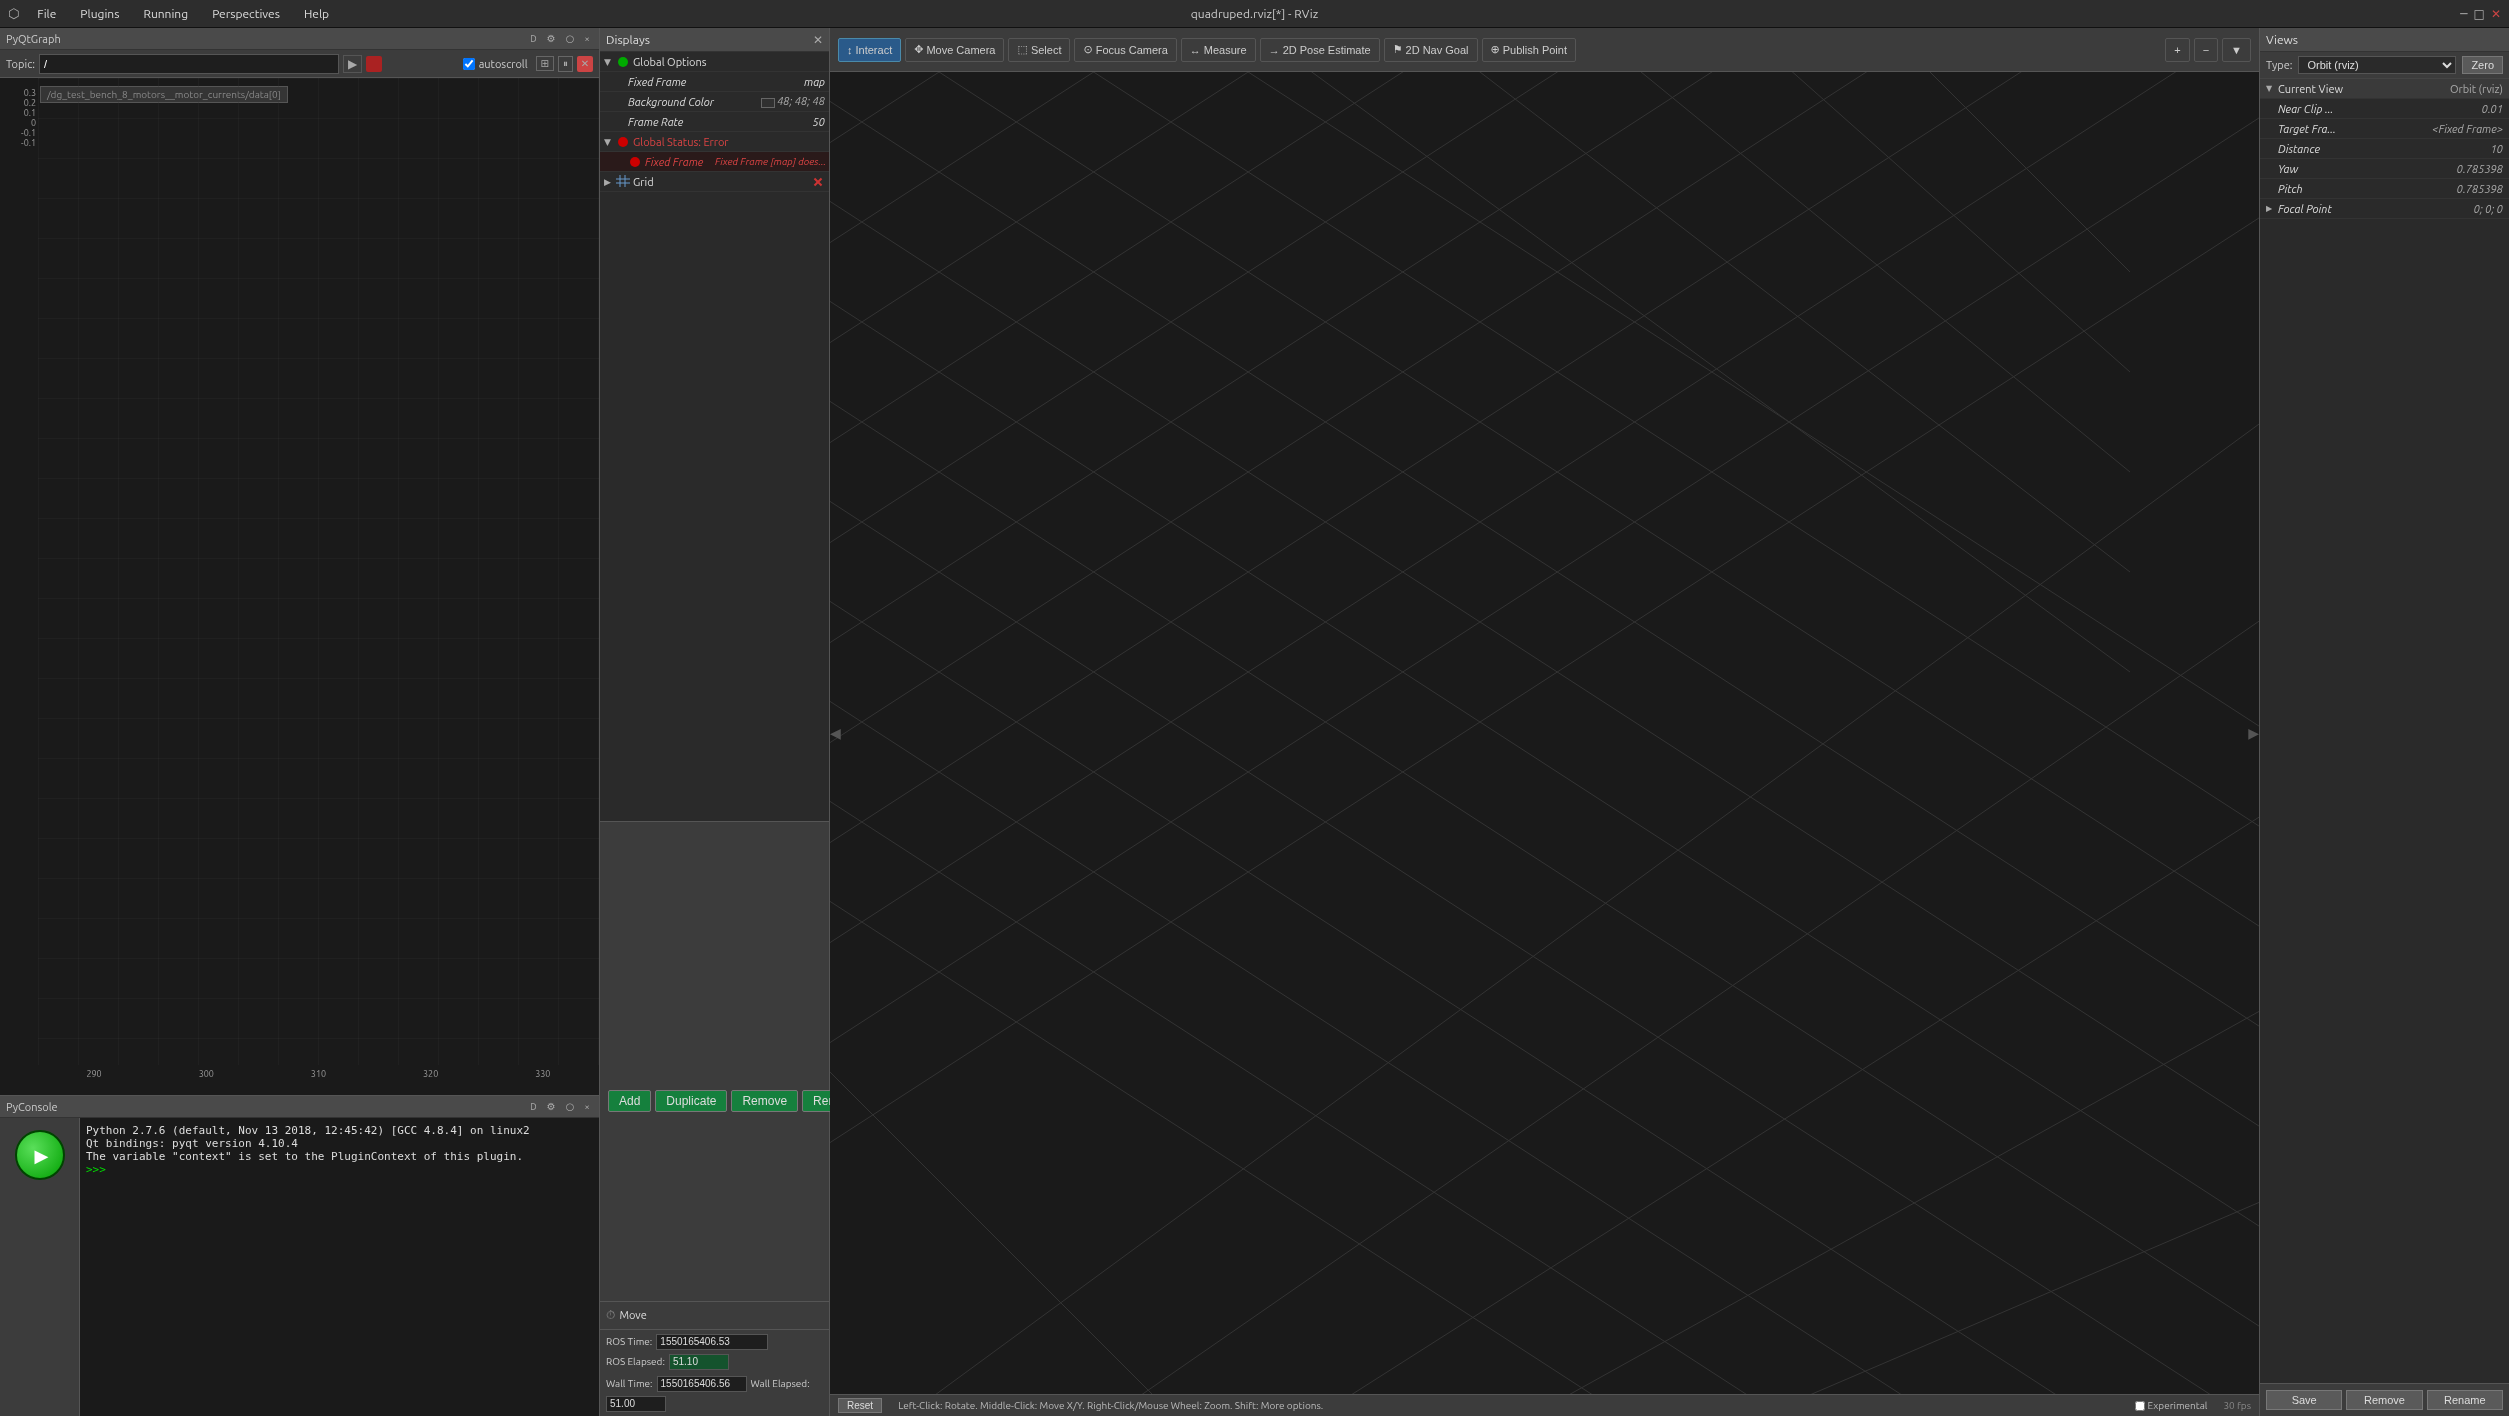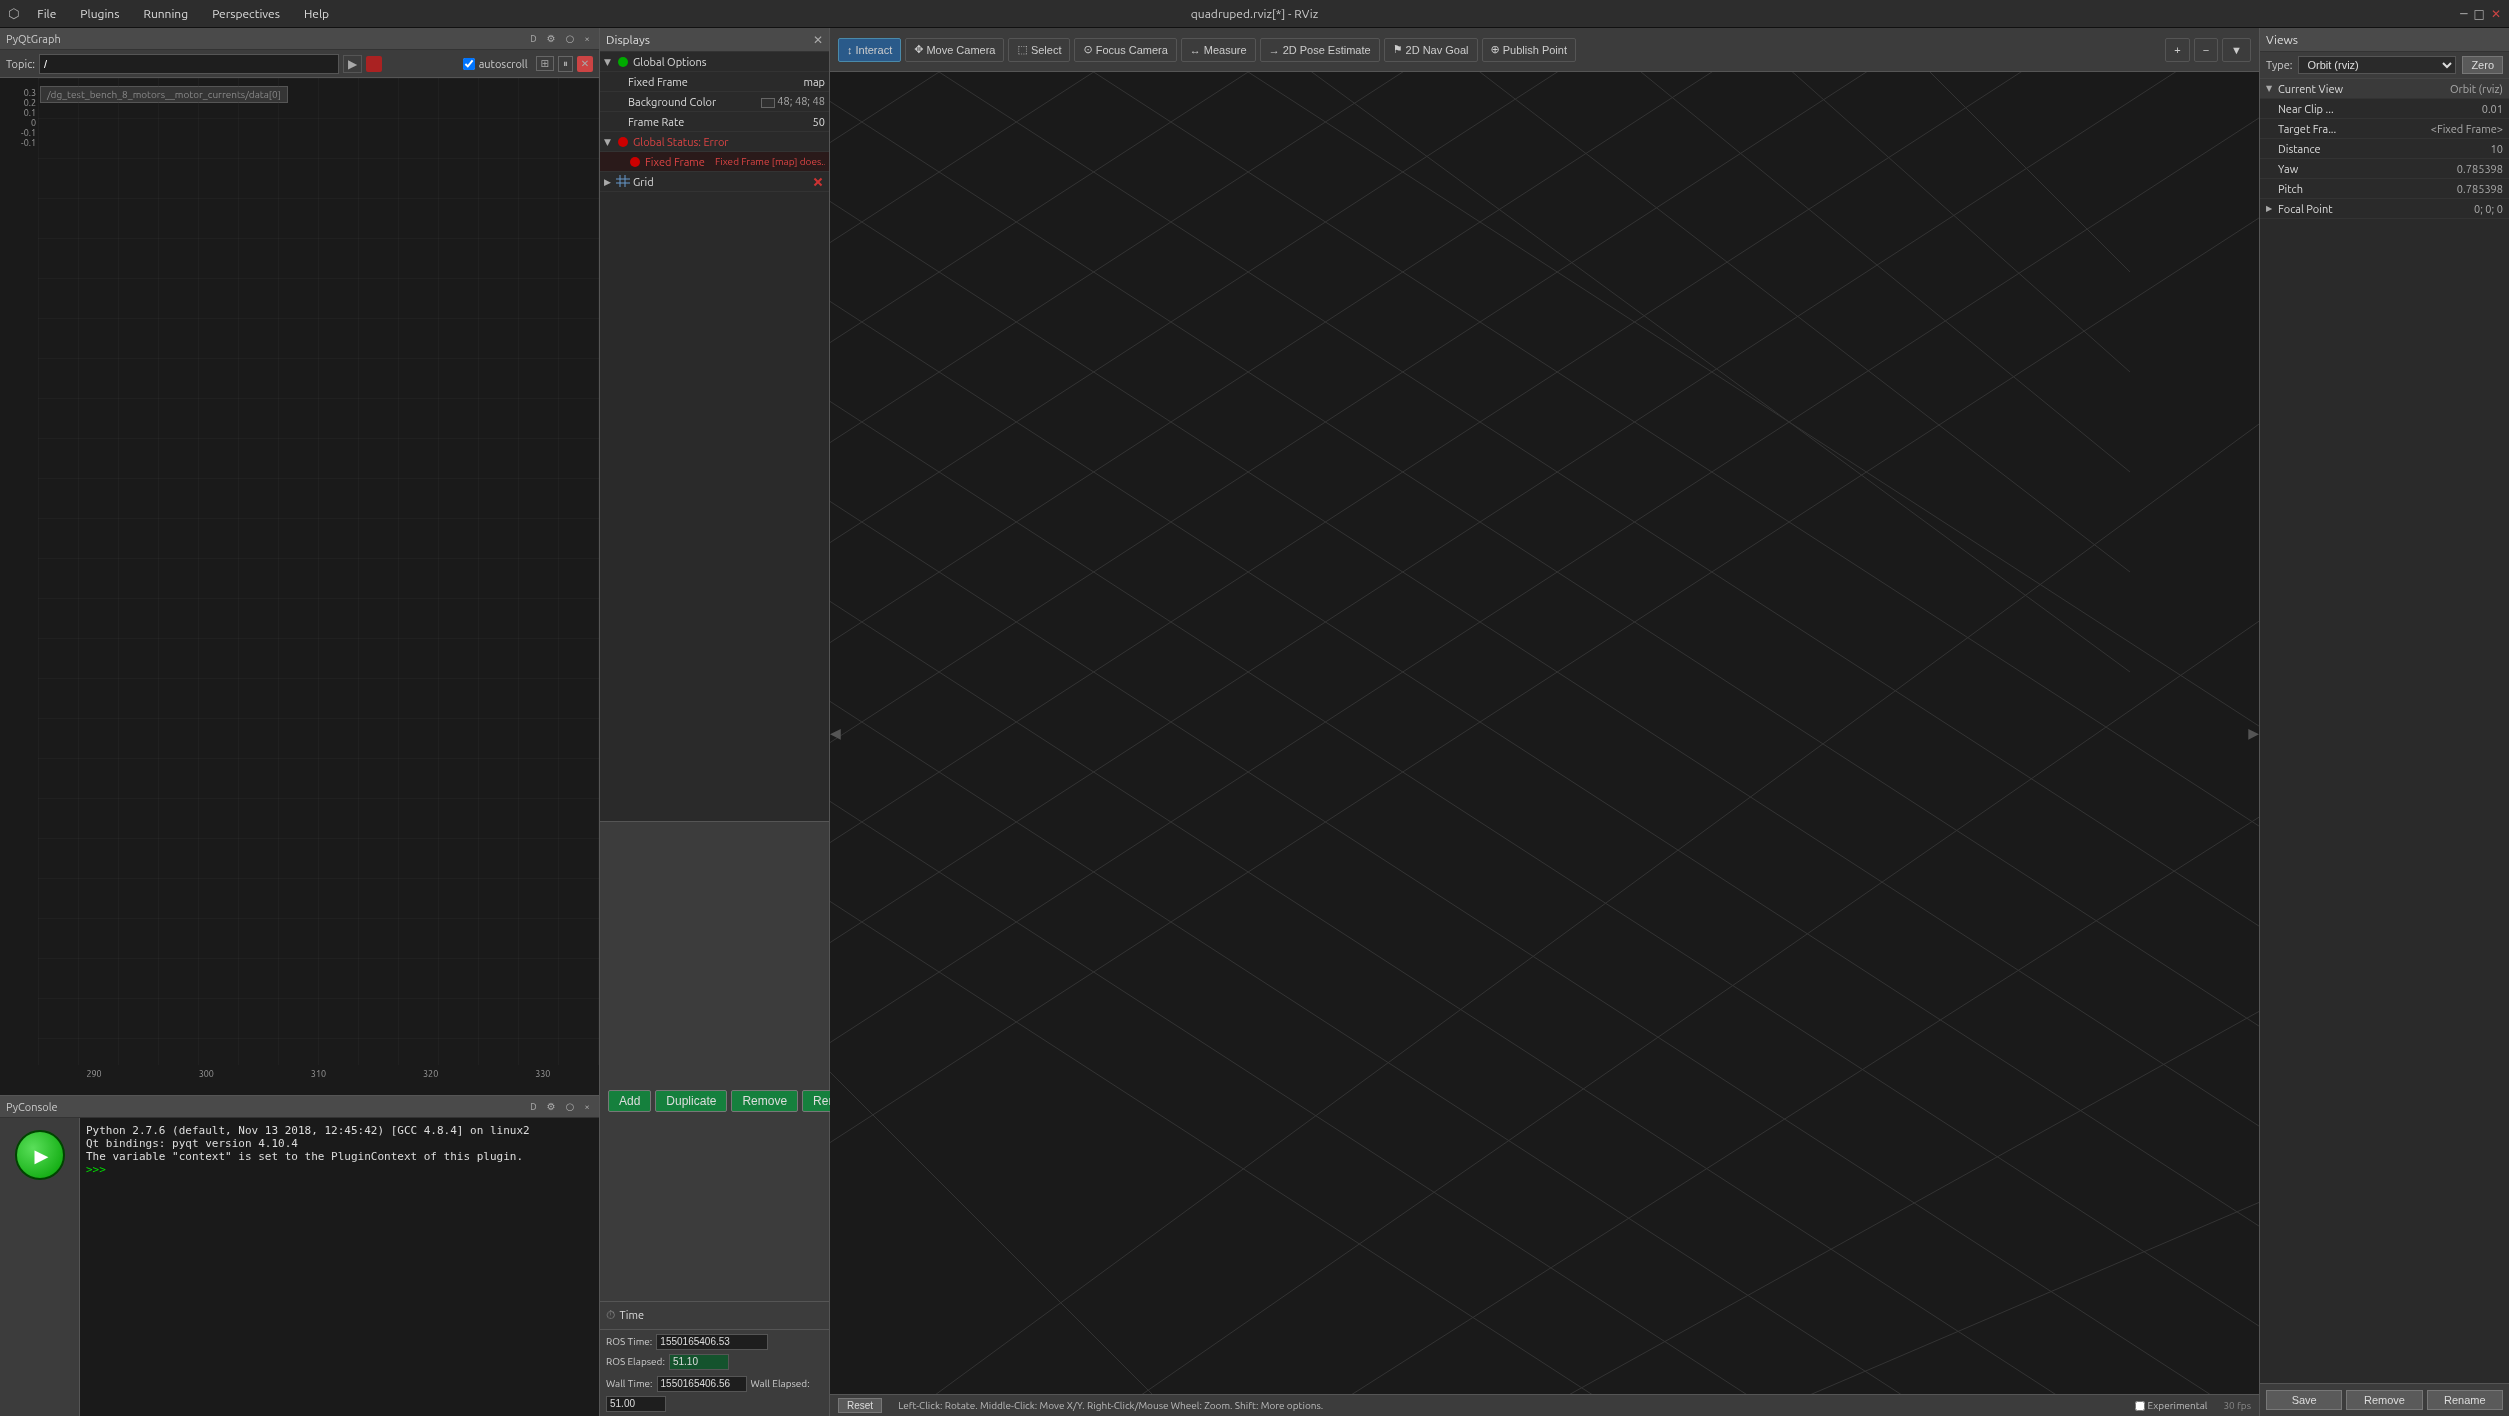--- a/index.html
+++ b/index.html
@@ -296,21 +296,21 @@
 
     .tree-item {
       display: flex;
       align-items: center;
       height: 20px;
       padding: 0 4px;
       cursor: pointer;
       border-bottom: 1px solid #333;
     }
 
-    .tree-indent-1 { padding-left: 16px; }
+    .tree-indent-1 { padding-left: 16px; font-style: italic; }
 
     .tree-arrow {
       color: #aaa;
       font-size: 8px;
       width: 12px;
       flex-shrink: 0;
     }
 
     .tree-icon {
       width: 14px;
@@ -814,21 +814,21 @@
 
         <div class="displays-btn-row">
           <button class="displays-btn">Add</button>
           <button class="displays-btn">Duplicate</button>
           <button class="displays-btn">Remove</button>
           <button class="displays-btn">Rename</button>
         </div>
 
         <div class="time-section">
           <span class="time-icon">⏱</span>
-          <span class="time-label">Time</span>
+          <span class="time-label">Move</span>
         </div>
 
         <div style="display:flex;align-items:center;gap:4px;padding:4px 6px;background:#3c3c3c;border-top:1px solid #555;flex-wrap:wrap;">
           <span style="color:#ccc;font-size:10px;">ROS Time:</span>
           <input style="background: rgb(30, 30, 30); border: 1px solid rgb(85, 85, 85); color: rgb(221, 221, 221); font-size: 10px; padding: 1px 3px; height: 16px; width: 112px;" value="1550165406.53">
           <span style="color:#ccc;font-size:10px;">ROS Elapsed:</span>
           <input style="background: #14532d; border: 1px solid rgb(85, 85, 85); color: rgb(221, 221, 221); font-size: 10px; padding: 1px 3px; height: 16px; width: 60px;" value="51.10">
         </div>
         <div style="display:flex;align-items:center;gap:4px;padding:2px 6px 4px;background:#3c3c3c;flex-wrap:wrap;">
           <span style="color:#ccc;font-size:10px;">Wall Time:</span>

